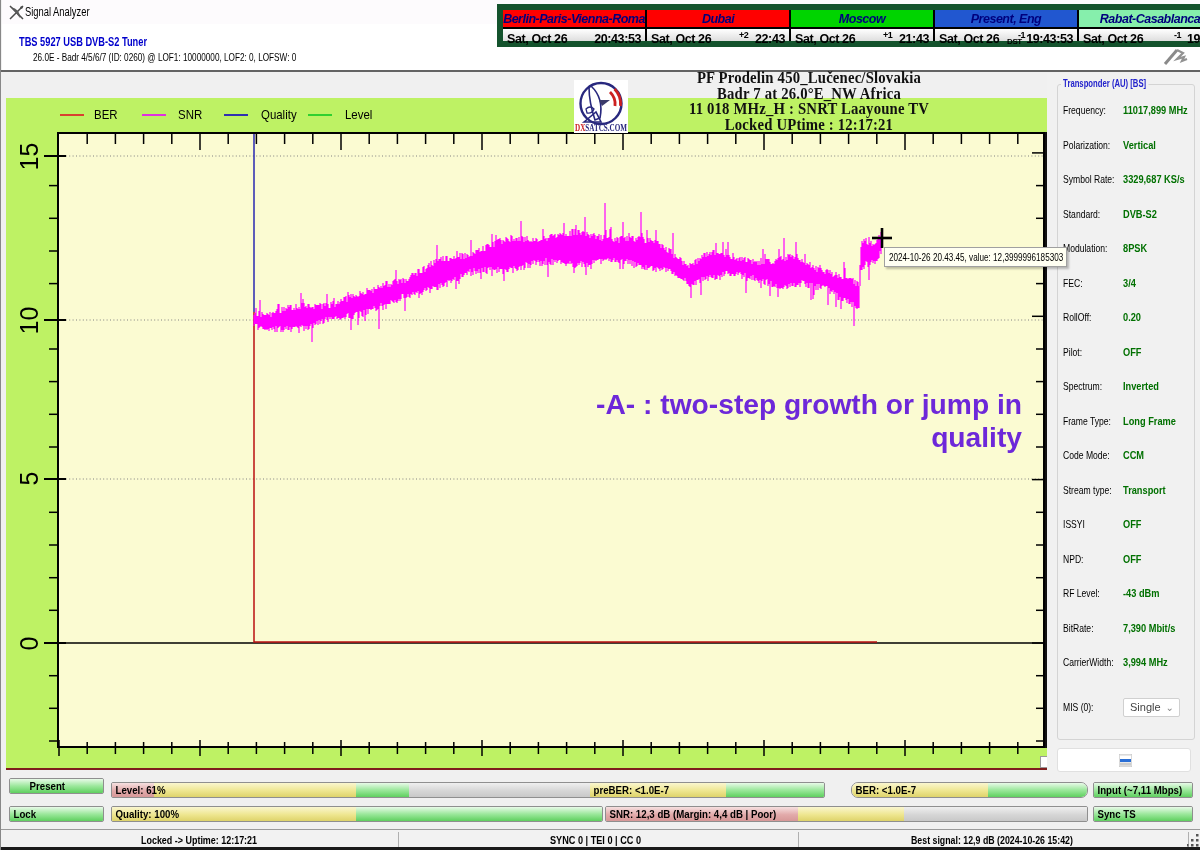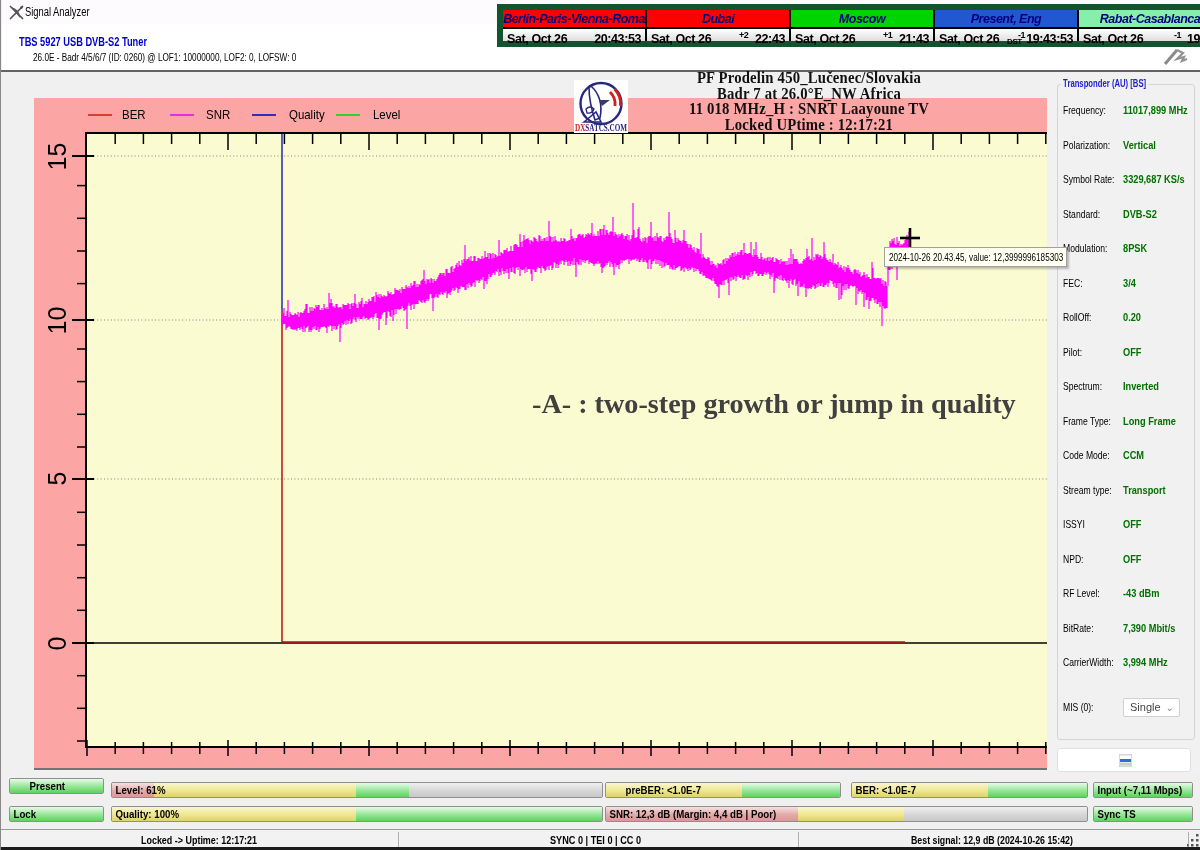--- a/index.html
+++ b/index.html
@@ -25,31 +25,31 @@
 .clkd .off { position:absolute; font-size:9px; top:1px; }
 .clkd .dst { position:absolute; font-size:8px; top:8px; }
 
 
 #tabs { position:absolute; left:0; top:73px; width:1046px; height:25px; background:#f0f0f0; }
 .tab { position:absolute; top:5px; height:17px; width:79px; border:1px solid #5a5a5a; background:#f1f1f1; font-size:11px; font-weight:bold; text-align:center; line-height:15px; border-radius:2px; }
 .tab span { display:inline-block; transform:scaleX(0.76); transform-origin:center top; }
 .tab.active { top:3px; height:21px; background:#fff; line-height:19px; font-size:11px; }
 
 
-#chart { position:absolute; left:5px; top:98px; width:1041px; height:672px; background:#fca5a5; border-bottom:2px solid #737373;margin-left:28px; }
+#chart { position:absolute; left:5px; top:98px; width:1041px; height:672px; background:#bef264; border-bottom:2px solid #7f1d1d; }
 .leg { position:absolute; top:16px; height:2px; }
 .legt { position:absolute; top:9px; font-size:13px; color:#000; transform:scaleX(0.88); transform-origin:left top; }
 
 #plot { position:absolute; left:51px; top:34px; width:988px; height:616px; background:#fbfbd2; border:2px solid #000; }
 
 
 #ctrtext { position:absolute; left:558px; top:70px; width:500px; text-align:center; font-family:"Liberation Serif",serif; font-weight:bold; font-size:16px; line-height:15.6px; color:#111; letter-spacing:0.2px; transform:scaleX(0.92); transform-origin:center top; }
 #logo { position:absolute; left:573px; top:80px; width:54px; height:53px; background:#fff; }
 
-#bigA { position:absolute; left:531px; top:388px; width:490px; text-align:left; font-family:Liberation Serif, serif; font-weight:bold; font-size:28.2px; color:#404040; }
+#bigA { position:absolute; left:531px; top:388px; width:490px; text-align:right; font-family:Liberation Sans, sans-serif; font-weight:bold; font-size:28.2px; color:#6d28d9; }
 
 
 #tip { position:absolute; left:883px; top:247px; width:183px; height:20px; z-index:30; background:#fffff2; border:1px solid #a0a0a0; box-shadow:2px 2px 2px rgba(0,0,0,0.25); font-size:11px; line-height:19px; padding-left:4px; white-space:nowrap; }
 #tip span { display:inline-block; transform:scaleX(0.74); transform-origin:left top; }
 
 
 #rpanel { position:absolute; left:1046px; top:73px; width:154px; height:697px; background:#f1f1f1; }
 #gbox { position:absolute; left:10px; top:11px; width:138px; height:656px; border:1px solid #d4d4d4; border-radius:3px; }
 #gboxlbl { position:absolute; left:14px; top:4px; background:#f1f1f1; padding:0 3px; font-size:11px; font-weight:bold; color:#2222cc; transform:scaleX(0.70); transform-origin:left top; }
 .prow { position:absolute; left:16px; font-size:11px; color:#000; transform:scaleX(0.78); transform-origin:left top; }
@@ -367,22 +367,22 @@
       <div class="prow" style="top: 548.5px;">BitRate:</div>
       <div class="pval" style="top: 548.5px;">7,390 Mbit/s</div>
       <div class="prow" style="top: 583px;">CarrierWidth:</div>
       <div class="pval" style="top: 583px;">3,994 MHz</div>
       <div class="prow" style="top: 628px;">MIS (0):</div>
     </div>
 
 <div id="bars">
       <div class="bar" style="left: 8px; top: 778px; width: 95px; padding-left: 16px;"><div class="seg g" style="left:0.0%;width:100.0%"></div><span>Present</span></div>
       <div class="bar" style="left: 110px; top: 782px; width: 492px;"><div class="seg p" style="left:0.0%;width:8.5%"></div><div class="seg y" style="left:8.5%;width:41.2%"></div><div class="seg g" style="left:49.7%;width:11.0%"></div><div class="seg gr" style="left:60.7%;width:39.3%"></div><span>Level: 61%</span></div>
-      <div class="bar" style="left: 604px; top: 782px; width: 236px; padding-left: 16px;"><div class="seg y" style="left:0.0%;width:58.0%"></div><div class="seg g" style="left:58.0%;width:42.0%"></div><span>preBER: &lt;1.0E-7</span></div>
-      <div class="bar" style="left: 850px; top: 782px; width: 237px;"><div class="seg y" style="left:0.0%;width:58.0%"></div><div class="seg g" style="left:58.0%;width:42.0%"></div><span>BER: &lt;1.0E-7</span></div>
+      <div class="bar" style="left: 588px; top: 782px; width: 236px;"><div class="seg y" style="left:0.0%;width:58.0%"></div><div class="seg g" style="left:58.0%;width:42.0%"></div><span>preBER: &lt;1.0E-7</span></div>
+      <div class="bar" style="left: 850px; top: 782px; width: 237px; border-radius: 7px;"><div class="seg y" style="left:0.0%;width:58.0%"></div><div class="seg g" style="left:58.0%;width:42.0%"></div><span>BER: &lt;1.0E-7</span></div>
       <div class="bar" style="left: 1092px; top: 782px; width: 100px;"><div class="seg g" style="left:0.0%;width:100.0%"></div><span>Input (~7,11 Mbps)</span></div>
       <div class="bar" style="left: 8px; top: 806px; width: 95px;"><div class="seg g" style="left:0.0%;width:100.0%"></div><span>Lock</span></div>
       <div class="bar" style="left: 110px; top: 806px; width: 492px;"><div class="seg y" style="left:0.0%;width:49.7%"></div><div class="seg g" style="left:49.7%;width:50.3%"></div><span>Quality: 100%</span></div>
       <div class="bar" style="left: 604px; top: 806px; width: 483px;"><div class="seg p" style="left:0.0%;width:40.0%"></div><div class="seg y" style="left:40.0%;width:22.0%"></div><div class="seg gr" style="left:62.0%;width:38.0%"></div><span>SNR: 12,3 dB (Margin: 4,4 dB | Poor)</span></div>
       <div class="bar" style="left: 1092px; top: 806px; width: 100px;"><div class="seg g" style="left:0.0%;width:100.0%"></div><span>Sync TS</span></div>
     </div>
 <div style="position:absolute;left:0;top:847px;width:1200px;height:3px;background:#1b1b1b;z-index:5"></div>
 
 <div id="status">
   <div class="stxt" style="left:140px;transform:scaleX(0.813)">Locked -&gt; Uptime: 12:17:21</div>

